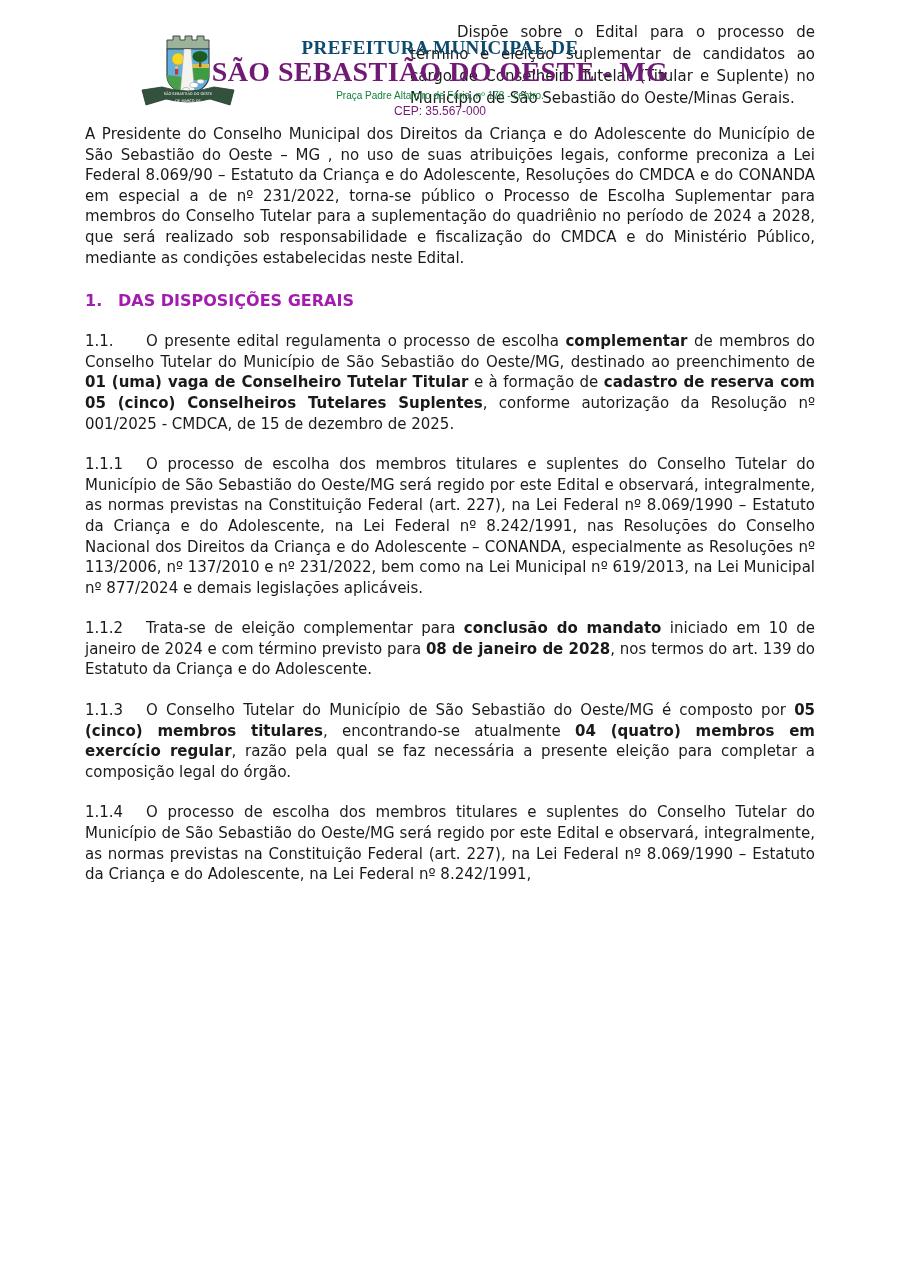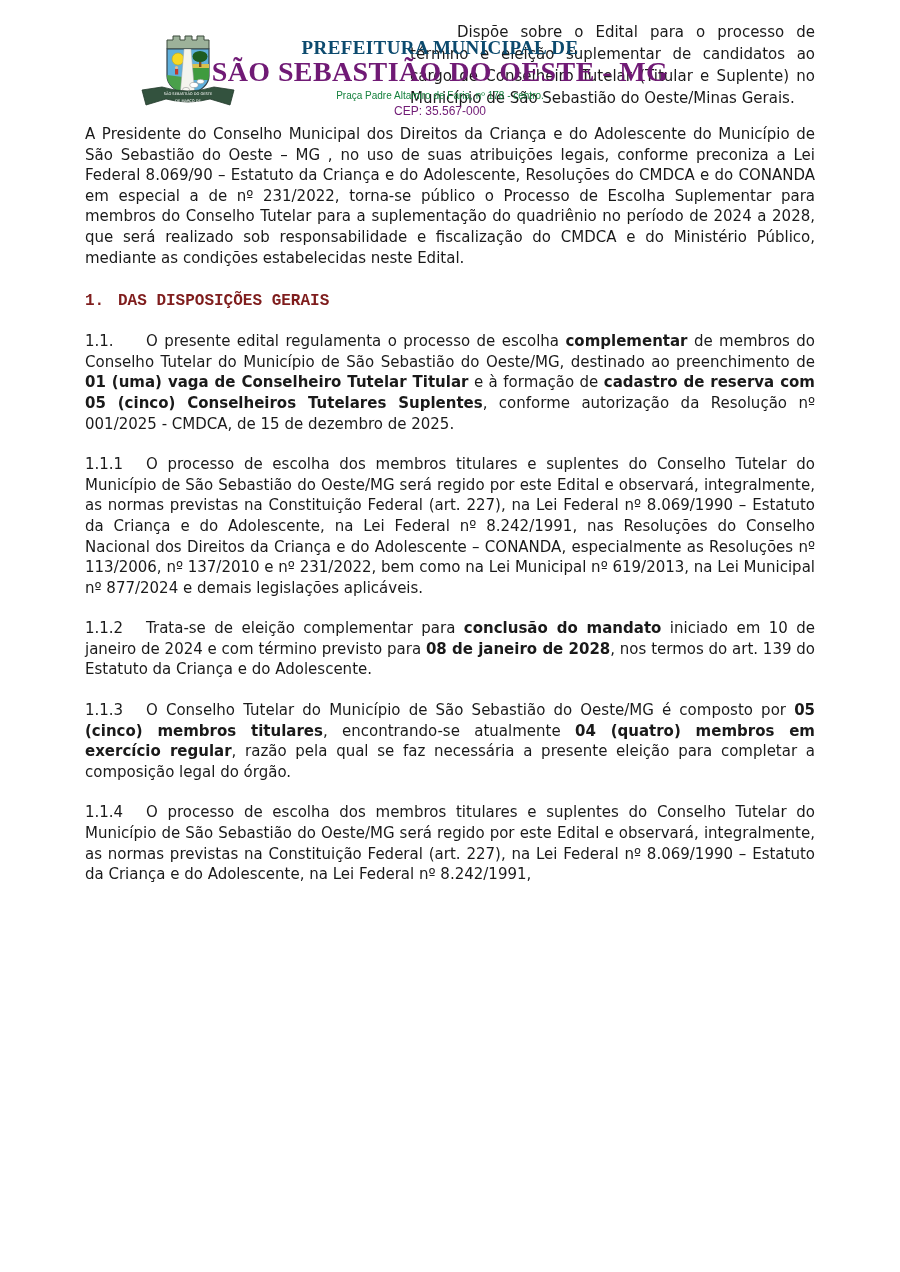--- a/index.html
+++ b/index.html
@@ -83,22 +83,21 @@
     margin: 15px 0 0 0;
     text-align: justify;
     font-size: 15px;
     line-height: 20.6px;
   }
   .section-heading {
     margin: 23px 0 0 0;
     font-weight: bold;
     font-size: 16px;
     line-height: 20px;
-    color: #7f1d1d;
-    font-family: Liberation Mono, monospace;
+    color: #a21caf;
   }
   .sec-num { display: inline-block; width: 33px; }
   .clause {
     margin: 20px 0 0 0;
     text-align: justify;
     font-size: 15px;
     line-height: 20.6px;
   }
   .clause-num { display: inline-block; width: 61px; }
   b { font-weight: bold; }

